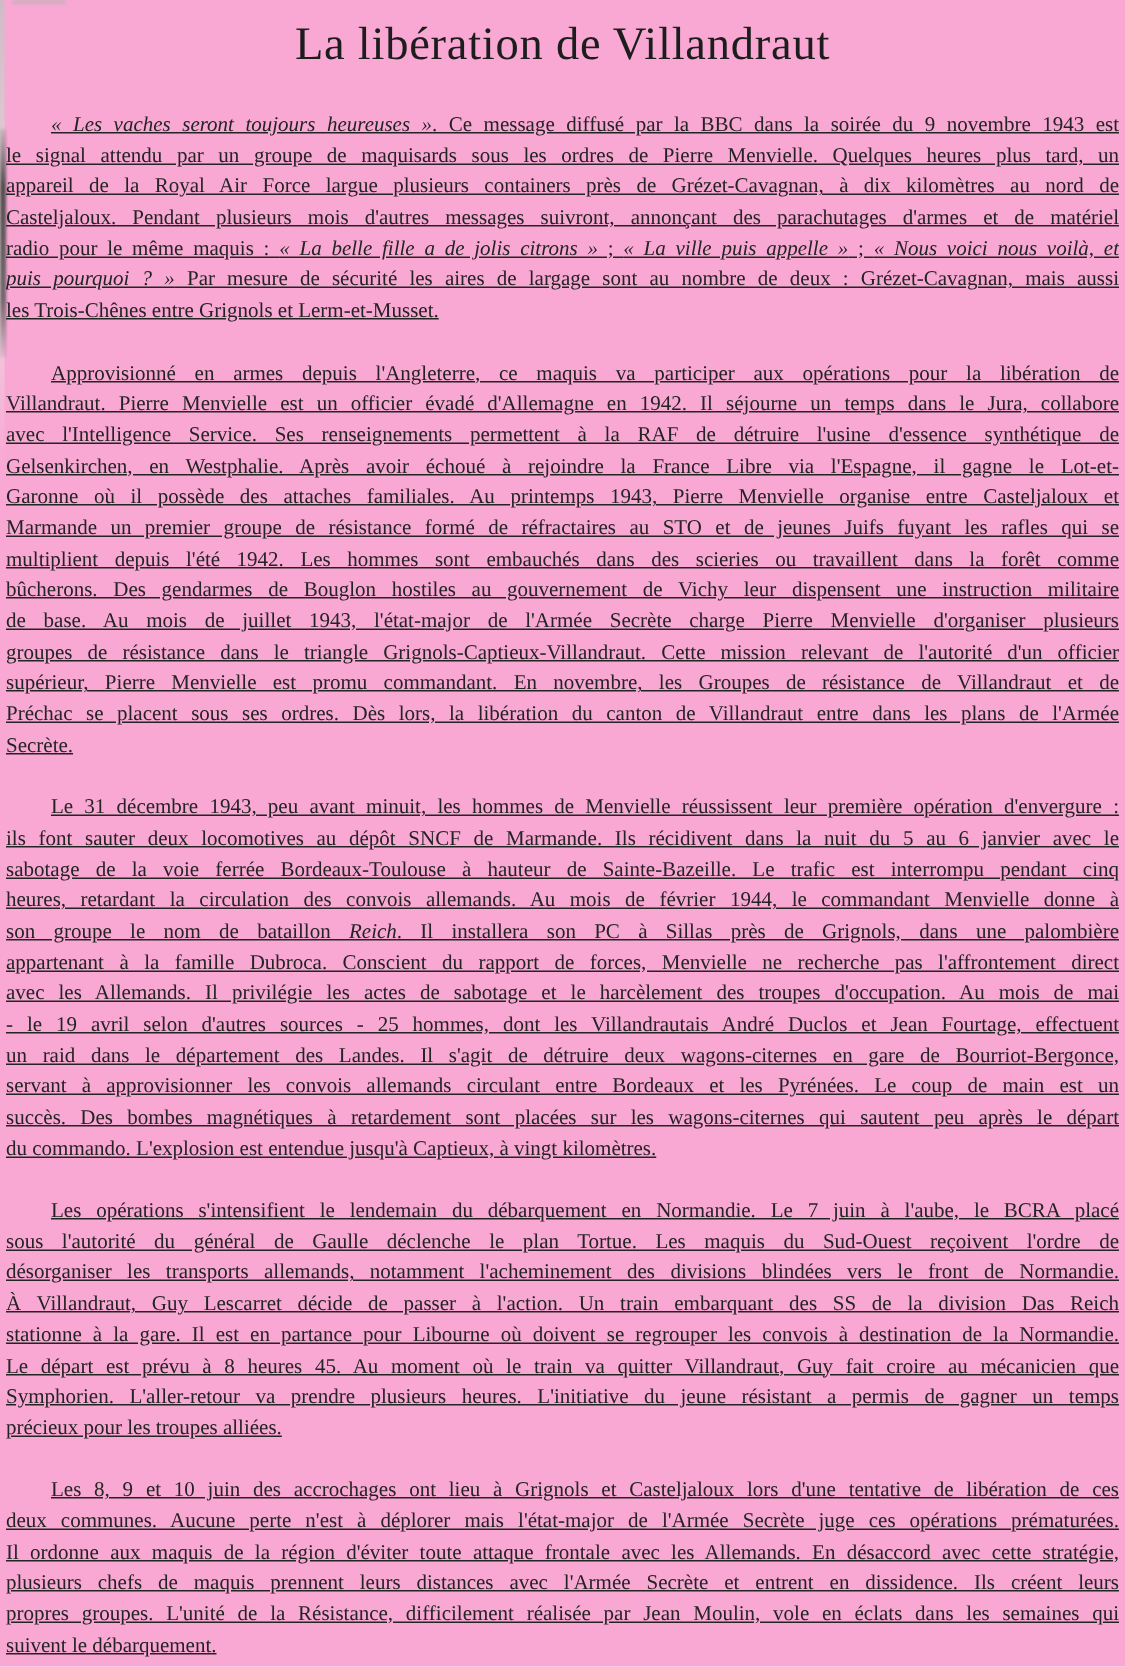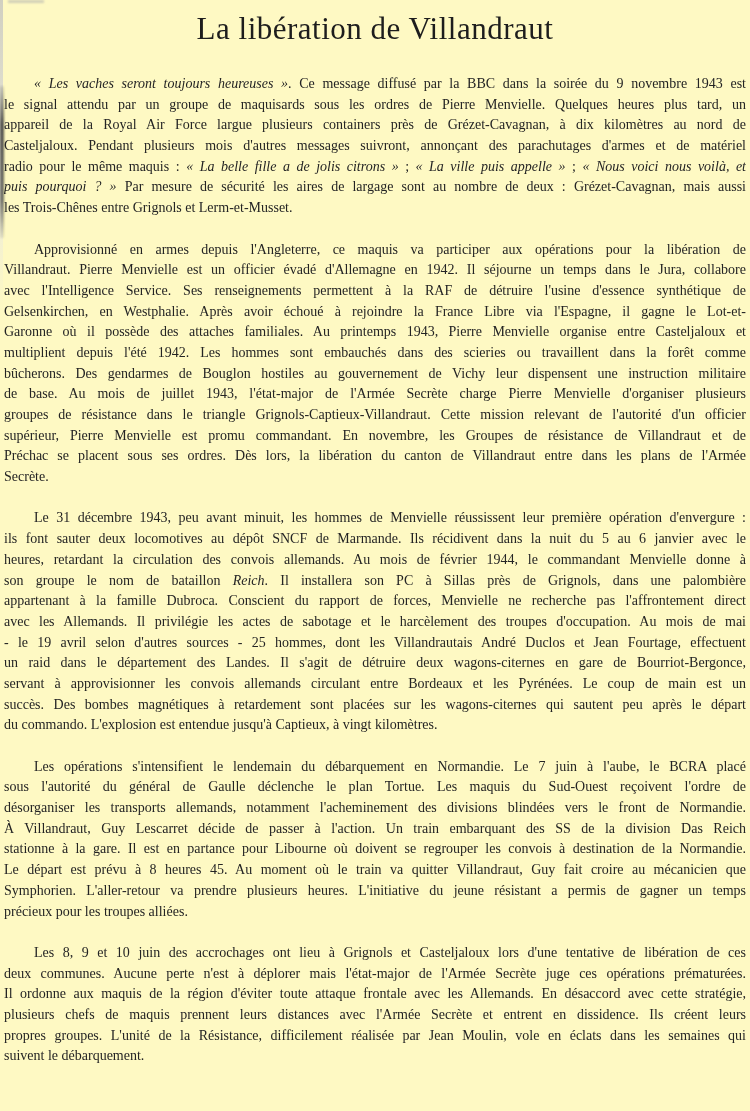--- a/index.html
+++ b/index.html
@@ -1,19 +1,19 @@
 <!DOCTYPE html>
 <html><head>
 <meta charset="utf-8">
 <style>
   html,body { margin:0; padding:0; }
   .page {
     position:relative;
     width:750px; height:1111px;
-    background:#fef9c3;
+    background:#f9a8d4;
     overflow:hidden;
     font-family:"Liberation Serif","DejaVu Serif",serif;
     color:#242424;
   }
   .title {
     margin:0;
     padding-top:7px;
     height:43px;
     text-align:center;
     font-size:31px;
@@ -27,20 +27,21 @@
     padding:0 4px 0 4px;
   }
   .para { margin:0 0 20.7px 0; }
   .line {
     height:20.7px;
     line-height:20.7px;
     font-size:14px;
     text-align:justify;
     text-align-last:justify;
     overflow:hidden;
+    text-decoration:underline;
   }
   .line.first { text-indent:30px; }
   .line.last { text-align-last:left; }
   .it { font-style:italic; }
   
   .edge-left-light {
     position:absolute; left:0; top:0;
     width:3px; height:310px;
     background:linear-gradient(180deg,#c2c2c0,#e6e6e3 60%,rgba(230,230,227,0));
     opacity:.75;
@@ -76,31 +77,33 @@
         <div class="line"><span>radio pour le même maquis : </span><span class="it">« La belle fille a de jolis citrons »</span><span> ; </span><span class="it">« La ville puis appelle »</span><span> ; </span><span class="it">« Nous voici nous voilà, et</span></div>
         <div class="line"><span class="it">puis pourquoi ? »</span><span>  Par mesure de sécurité les aires de largage sont au nombre de deux : Grézet-Cavagnan, mais aussi</span></div>
         <div class="line last"><span>les Trois-Chênes entre Grignols et Lerm-et-Musset.</span></div>
       </div>
       <div class="para">
         <div class="line first"><span>Approvisionné en armes depuis l'Angleterre, ce maquis va participer aux opérations pour la libération de</span></div>
         <div class="line"><span>Villandraut. Pierre Menvielle est un officier évadé d'Allemagne en 1942. Il séjourne un temps dans le Jura, collabore</span></div>
         <div class="line"><span>avec l'Intelligence Service. Ses renseignements permettent à la RAF de détruire l'usine d'essence synthétique de</span></div>
         <div class="line"><span>Gelsenkirchen, en Westphalie. Après avoir échoué à rejoindre la France Libre via l'Espagne, il gagne le Lot-et-</span></div>
         <div class="line"><span>Garonne où il possède des attaches familiales. Au printemps 1943, Pierre Menvielle organise entre Casteljaloux et</span></div>
+        <div class="line"><span>Marmande un premier groupe de résistance formé de réfractaires au STO et de jeunes Juifs fuyant les rafles qui se</span></div>
         <div class="line"><span>multiplient depuis l'été 1942. Les hommes sont embauchés dans des scieries ou travaillent dans la forêt comme</span></div>
         <div class="line"><span>bûcherons. Des gendarmes de Bouglon hostiles au gouvernement de Vichy leur dispensent une instruction militaire</span></div>
         <div class="line"><span>de base. Au mois de juillet 1943, l'état-major de l'Armée Secrète charge Pierre Menvielle d'organiser plusieurs</span></div>
         <div class="line"><span>groupes de résistance dans le triangle Grignols-Captieux-Villandraut. Cette mission relevant de l'autorité d'un officier</span></div>
         <div class="line"><span>supérieur, Pierre Menvielle est promu commandant.  En novembre, les Groupes de résistance de Villandraut et de</span></div>
         <div class="line"><span>Préchac se placent sous ses ordres. Dès lors, la libération du canton de Villandraut entre dans les plans de l'Armée</span></div>
         <div class="line last"><span>Secrète.</span></div>
       </div>
       <div class="para">
         <div class="line first"><span>Le 31 décembre 1943, peu avant minuit, les hommes de Menvielle réussissent leur première opération d'envergure :</span></div>
         <div class="line"><span>ils font sauter deux locomotives au dépôt SNCF de Marmande. Ils récidivent dans la nuit du 5 au 6 janvier avec le</span></div>
+        <div class="line"><span>sabotage de la voie ferrée Bordeaux-Toulouse à hauteur de Sainte-Bazeille. Le trafic est interrompu pendant cinq</span></div>
         <div class="line"><span>heures, retardant la circulation des convois allemands. Au mois de février 1944, le commandant Menvielle donne à</span></div>
         <div class="line"><span>son groupe le nom de bataillon </span><span class="it">Reich</span><span>. Il installera son PC à Sillas près de Grignols, dans une palombière</span></div>
         <div class="line"><span>appartenant à la famille Dubroca. Conscient du rapport de forces, Menvielle ne recherche pas l'affrontement direct</span></div>
         <div class="line"><span>avec les Allemands. Il privilégie les actes de sabotage et le harcèlement des troupes d'occupation. Au mois de mai</span></div>
         <div class="line"><span>- le 19 avril selon d'autres sources - 25 hommes, dont les Villandrautais André Duclos et Jean Fourtage, effectuent</span></div>
         <div class="line"><span>un raid dans le département des Landes. Il s'agit de détruire deux wagons-citernes en gare de Bourriot-Bergonce,</span></div>
         <div class="line"><span>servant à approvisionner les convois allemands circulant entre Bordeaux et les Pyrénées. Le coup de main est un</span></div>
         <div class="line"><span>succès. Des bombes magnétiques à retardement sont placées sur les wagons-citernes qui sautent peu après le départ</span></div>
         <div class="line last"><span>du commando. L'explosion est entendue jusqu'à Captieux, à vingt kilomètres.</span></div>
       </div>

